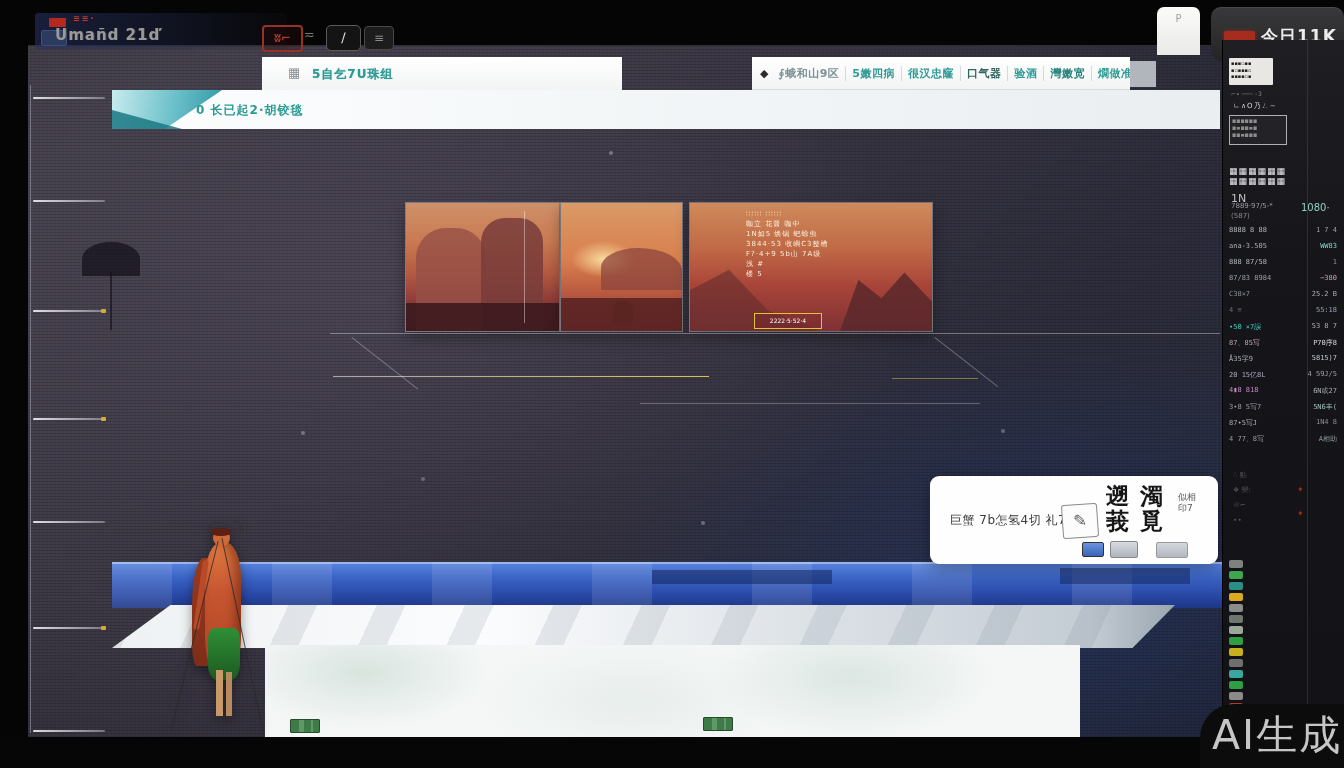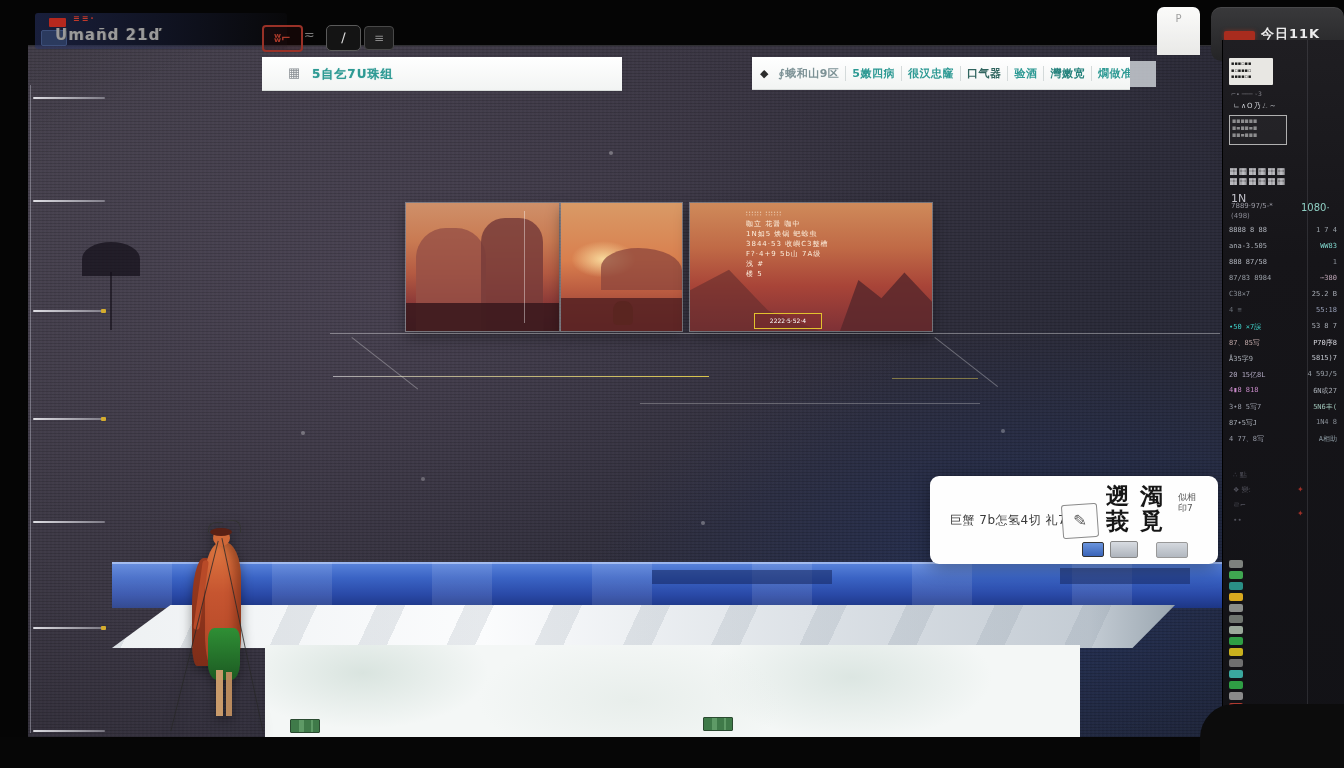--- a/index.html
+++ b/index.html
@@ -21,21 +21,21 @@
   .icon-slash{left:326px;top:25px;width:33px;height:24px;background:#141414;border:1px solid #5a5a5a;
     border-radius:5px;color:#e0e0e0;font-size:13px;line-height:24px;text-align:center;}
   .icon-lines{left:364px;top:26px;width:28px;height:22px;background:#1d1d1d;border:1px solid #484848;
     border-radius:4px;color:#8a8a8a;font-size:12px;line-height:22px;text-align:center;}
   .tab-white{left:1157px;top:7px;width:43px;height:48px;border-radius:7px 7px 0 0;
     background:linear-gradient(#fbfbfa,#e9e9e7);color:#a0a0a0;font-size:10px;text-align:center;padding-top:6px;box-sizing:border-box;}
   .badge-widget{left:1211px;top:7px;width:133px;height:54px;border-radius:10px;
     background:linear-gradient(180deg,#39393b,#242426);box-shadow:inset 0 1px 0 rgba(255,255,255,.08);}
   .bw-pill{left:13px;top:24px;width:31px;height:10px;background:#a82c1e;border-radius:2px;
     box-shadow:0 0 4px rgba(200,50,30,.5);}
-  .bw-text{left:50px;top:18px;font-size:13px;font-weight:bold;color:#ececec;letter-spacing:1px;}
+  .bw-text{left:50px;top:18px;font-size:17px;font-weight:bold;color:#ececec;letter-spacing:1px;}
   .titlebar-line{left:28px;top:45px;width:1194px;height:1px;background:rgba(150,150,160,.3);}
 
   
   .main-bg{left:28px;top:46px;width:1194px;height:691px;
     background:
       radial-gradient(900px 500px at 30% 35%,rgba(95,85,105,.35),transparent 60%),
       radial-gradient(700px 420px at 85% 80%,rgba(30,55,120,.45),transparent 65%),
       linear-gradient(135deg,#46414d 0%,#393542 40%,#2b2b39 70%,#232736 100%);}
   .scanlines{left:0;top:0;width:100%;height:100%;
     background:repeating-linear-gradient(180deg,rgba(0,0,0,.14) 0 1px,transparent 1px 3px),
@@ -253,20 +253,25 @@
     <span class="nav-item" style=";color:#2e9a94">5嫩四病</span>
     <span class="nav-item" style=";color:#2e9a94">很汉忠窿</span>
     <span class="nav-item" style=";color:#31655f">口气器</span>
     <span class="nav-item" style=";color:#2e9a94">验酒</span>
     <span class="nav-item" style=";color:#26837d">灣嫩宽</span>
     <span class="nav-item" style=";color:#2e9a94">燗做准鼎啪</span>
 
   </div>
   <div class="abs nav-stub"></div>
 
+  <div class="abs page-header">
+    <div class="abs ph-accent"></div>
+    <div class="abs ph-accent2"></div>
+    <div class="abs ph-title">0 长已起2·胡铰毯</div>
+  </div>
 
   <div class="abs ruler-line"></div>
   <div class="abs tick" style="top:97px"></div>
   <div class="abs tick" style="top:200px"></div>
   <div class="abs tick" style="top:310px"></div>
   <div class="abs tick-dot" style="top:309px"></div>
   <div class="abs tick" style="top:418px"></div>
   <div class="abs tick-dot" style="top:417px"></div>
   <div class="abs tick" style="top:521px"></div>
   <div class="abs tick" style="top:627px"></div>
@@ -357,21 +362,21 @@
     <div class="abs rp-dotrow">⌐∙ ─── ◦3</div>
     <div class="abs rp-caption">ㄴ∧O乃ㄥ~</div>
     <div class="abs rp-borderblock">≣≣≣≣≣≣
 ≣≡≣≣≡≣
 ≣≣≡≣≣≣</div>
     <div class="abs rp-dense">▦▦▦▦▦▦
 ▦▦▦▦▦▦</div>
     <div class="abs rp-l1">1Ν</div>
     <div class="abs rp-l2">7889·97/5-*</div>
     <div class="abs rp-l2r">1080·</div>
-    <div class="abs rp-l3">(498)</div>
+    <div class="abs rp-l3">(587)</div>
     <div class="abs rp-rows">
       <div class="rp-row">
           <span style=";color:#b4b8c0">8888 8 88</span>
           <span style=";color:#9aa0a8">1 7 4</span>
         </div>
       <div class="rp-row">
           <span style=";color:#a8adb5">ana-3.505</span>
           <span style=";color:#7fd4cb">WW83</span>
         </div>
       <div class="rp-row">
@@ -443,14 +448,15 @@
       <div class="rp-badge" style=";background:#3aa79e"></div>
       <div class="rp-badge" style=";background:#2f9e44"></div>
       <div class="rp-badge" style=";background:#8a8a8a"></div>
       <div class="rp-badge" style=";background:#b03a30"></div>
     </div>
   </div>
 
   <div class="abs bottom-bar"></div>
   <div class="abs bottom-tab"></div>
   <div class="abs wm-blob"></div>
+  <div class="abs watermark">AI生成</div>
 
 </div>
 
 </body></html>

